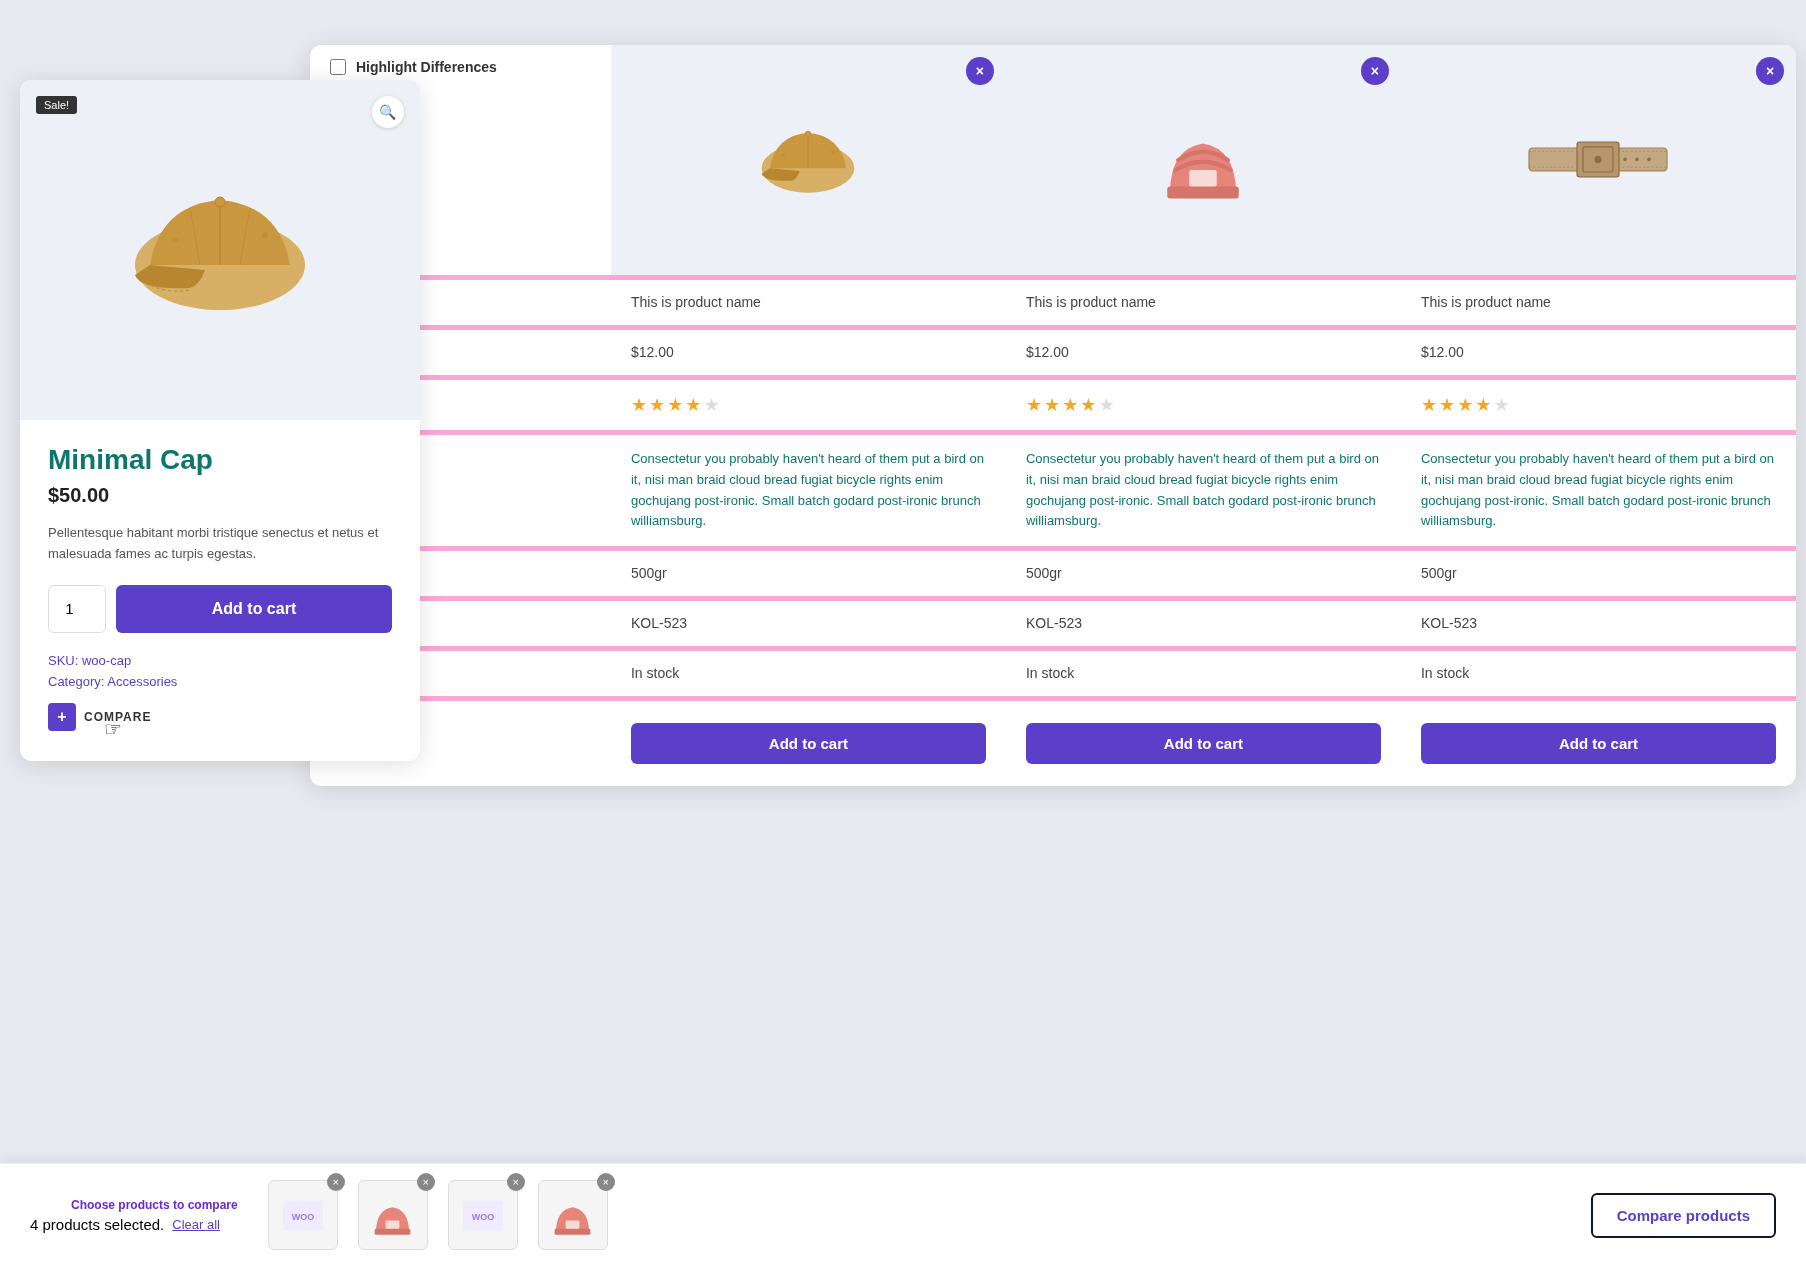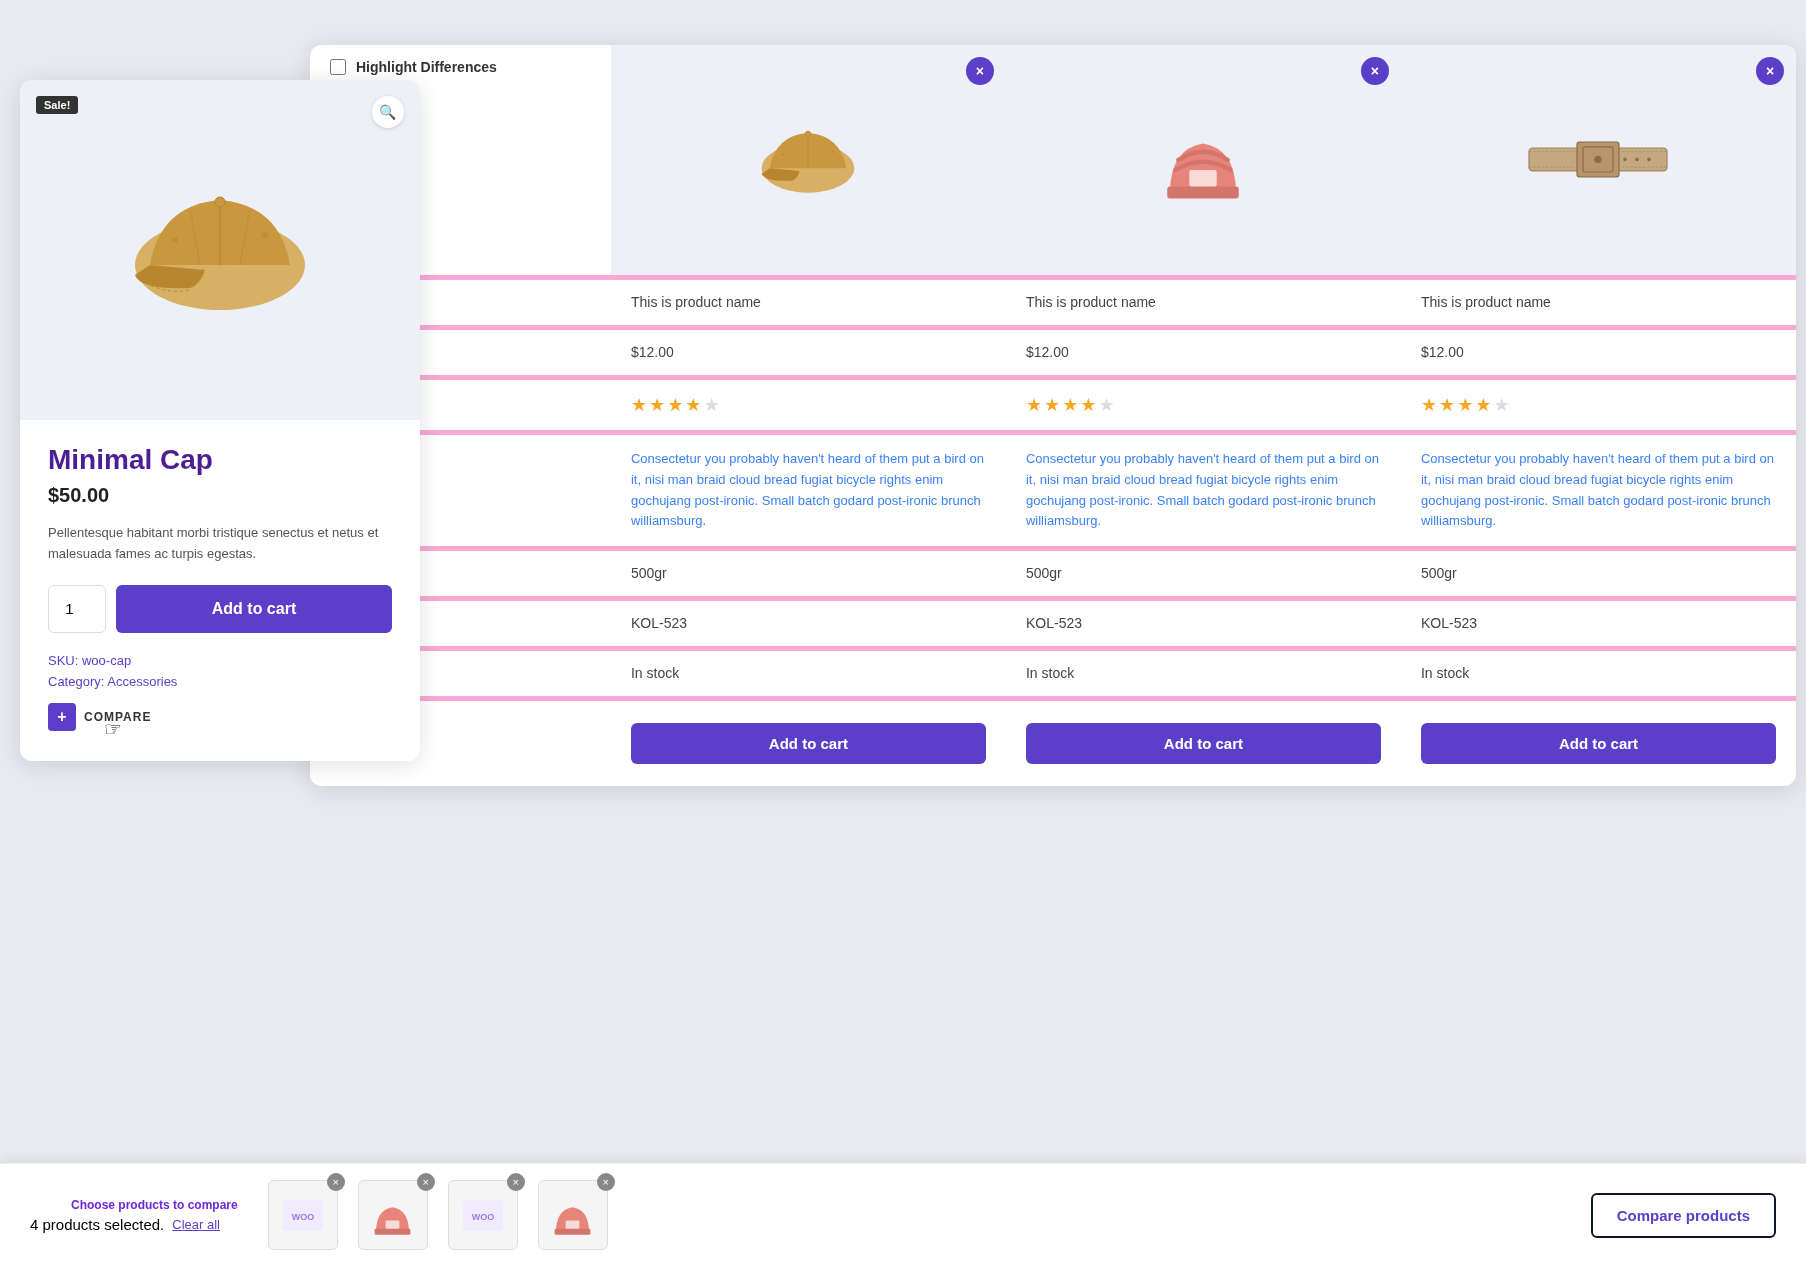--- a/index.html
+++ b/index.html
@@ -25,21 +25,20 @@
     }
 
     .product-image-area {
       background: #eef0f7;
       border-radius: 12px 12px 0 0;
       height: 340px;
       position: relative;
       display: flex;
       align-items: center;
       justify-content: center;
-      font-weight: bold;
     }
 
     .sale-badge {
       position: absolute;
       top: 16px;
       left: 16px;
       background: #333;
       color: #fff;
       font-size: 11px;
       padding: 3px 8px;
@@ -69,21 +68,21 @@
       height: 180px;
     }
 
     .product-info {
       padding: 24px 28px 0;
     }
 
     .product-title {
       font-size: 28px;
       font-weight: 700;
-      color: #4c1d95;
+      color: #0f766e;
       margin-bottom: 8px;
     }
 
     .product-price {
       font-size: 20px;
       font-weight: 700;
       color: #222;
       margin-bottom: 16px;
     }
 
@@ -358,21 +357,21 @@
       border: 2px solid #0f172a;
       border-radius: 6px;
       font-size: 15px;
       font-weight: 600;
       cursor: pointer;
       white-space: nowrap;
     }
 
     .desc-text {
       font-size: 13px;
-      color: #3b82f6;
+      color: #0f766e;
       line-height: 1.6;
     }
 
     
     .woo-thumb {
       background: #f5f5f5;
       width: 60px;
       height: 50px;
       display: flex;
       align-items: center;

